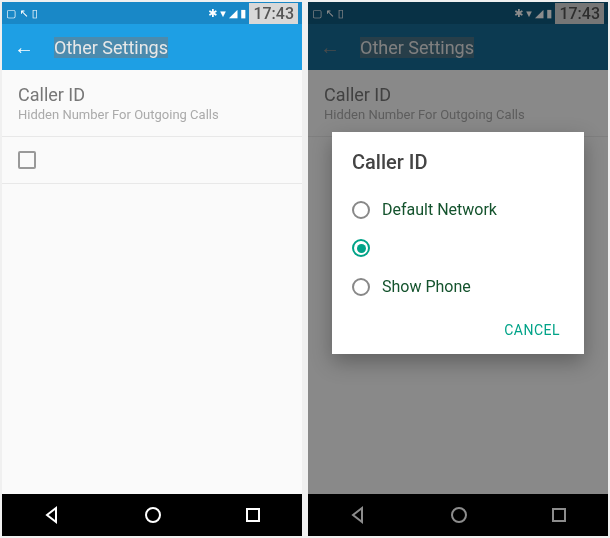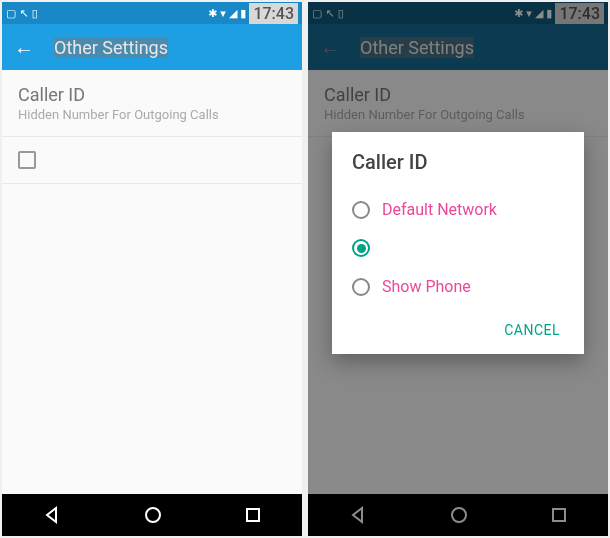--- a/index.html
+++ b/index.html
@@ -134,21 +134,21 @@
       justify-content: center;
     }
     .radio.selected { border-color: #00a388; }
     .radio.selected::after {
       content: '';
       width: 9px;
       height: 9px;
       background: #00a388;
       border-radius: 50%;
     }
-    .radio-label { font-size: 16px; color: #ec4899; }
+    .radio-label { font-size: 16px; color: #14532d; }
     .dialog-actions {
       display: flex;
       justify-content: flex-end;
       padding-top: 10px;
     }
     .dialog-btn {
       color: #00a388;
       font-size: 14px;
       letter-spacing: 0.5px;
       padding: 6px 4px;

